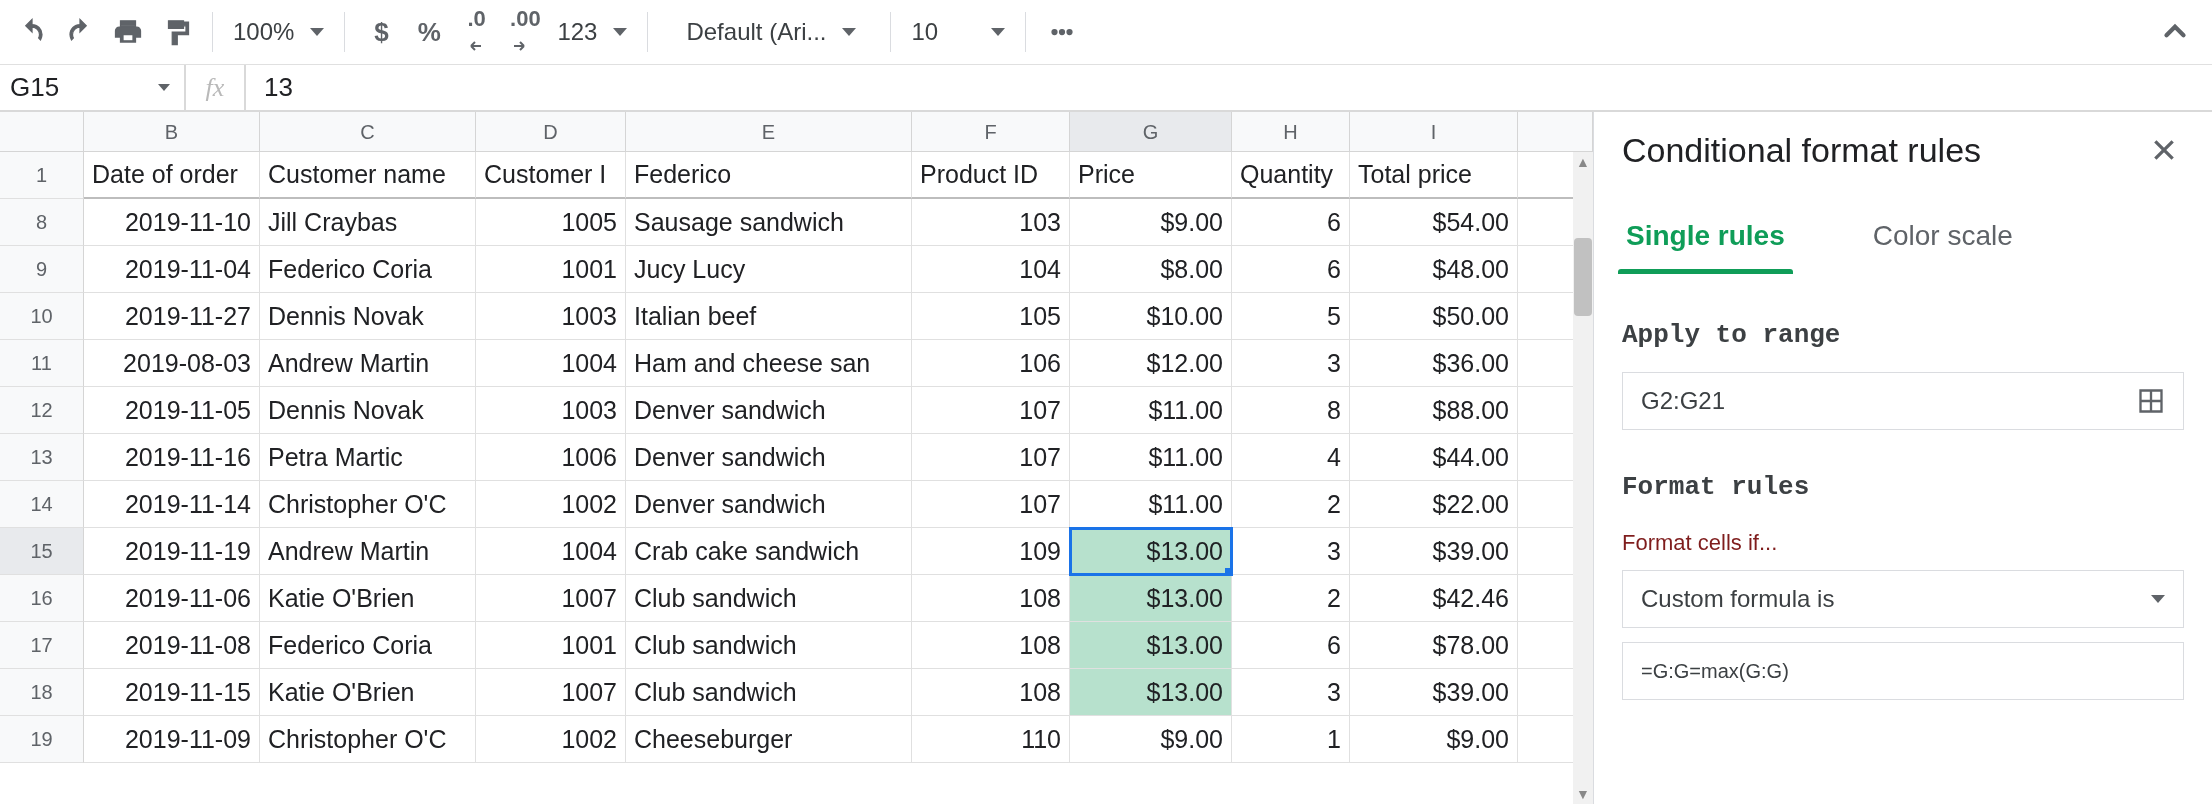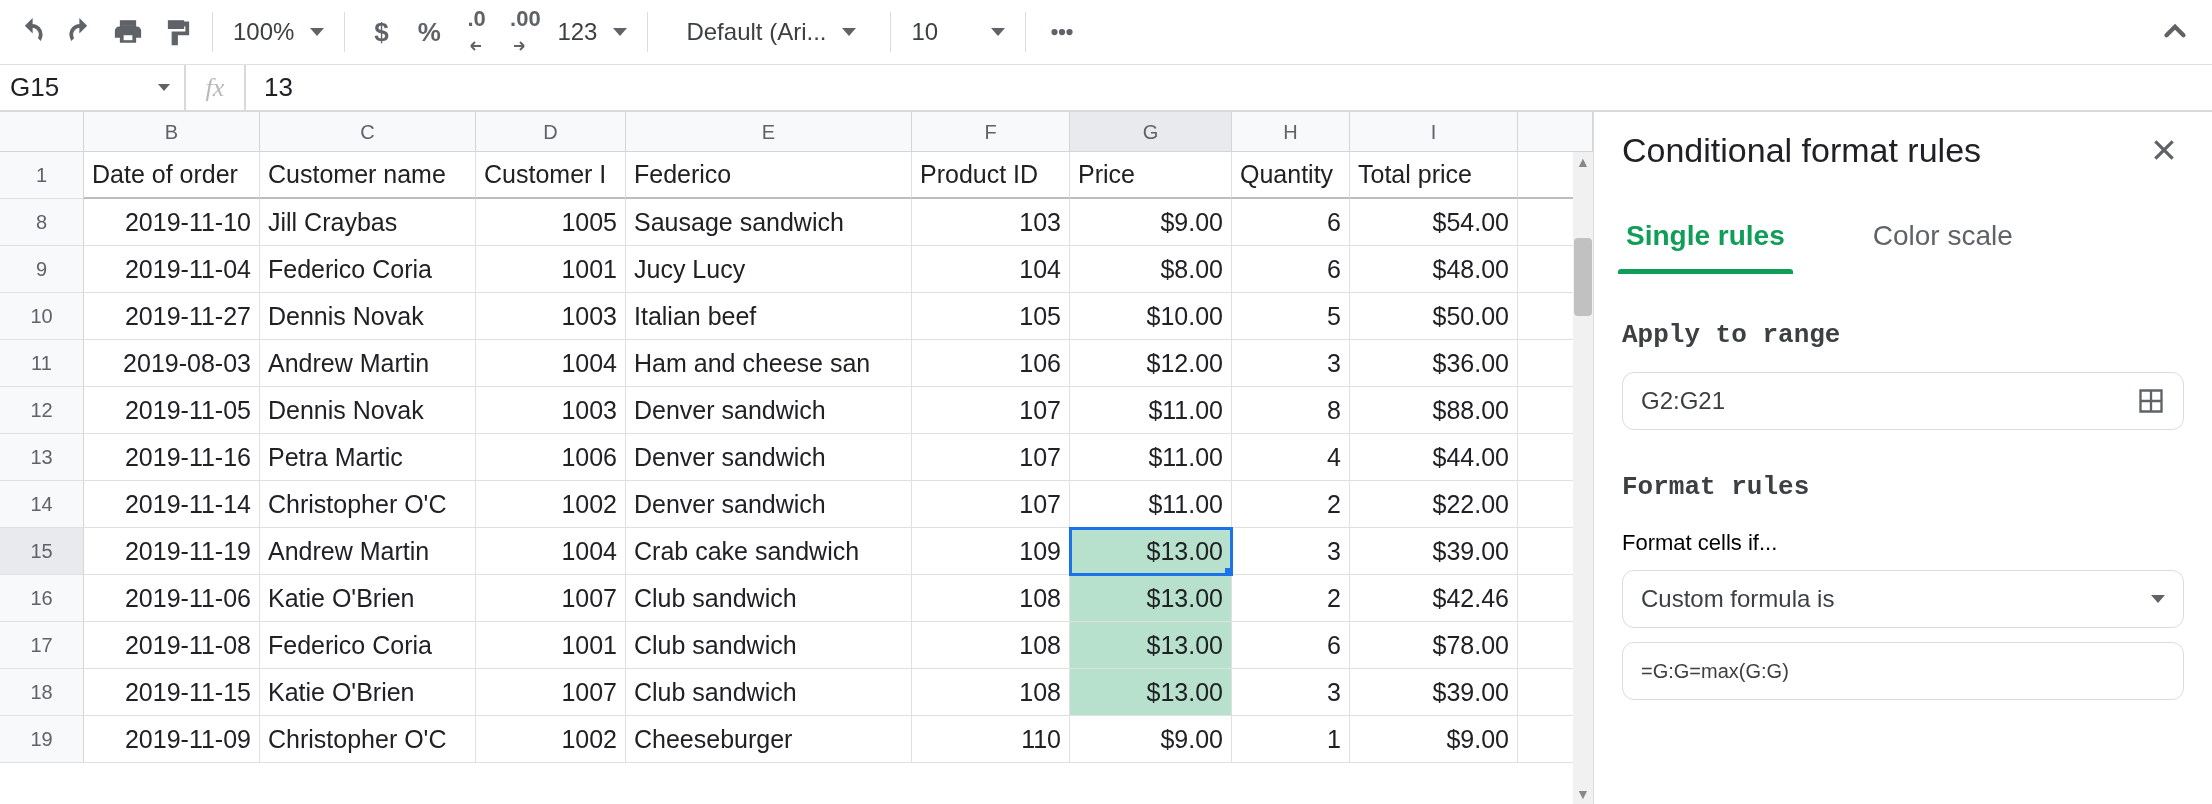--- a/index.html
+++ b/index.html
@@ -258,29 +258,29 @@
   }
   .p-section-label {
     font-size: 26px;
     color: #3c4043;
     font-weight: 600;
     margin-top: 14px;
     font-family: Liberation Mono, monospace;
   }
   .p-sublabel {
     font-size: 22px;
-    color: #000000;
+    color: #7f1d1d;
     margin-top: 14px;
   }
   .field {
     display: flex;
     align-items: center;
     justify-content: space-between;
     border: 1.5px solid #dadce0;
-    border-radius: 12px;
+    border-radius: 0;
     height: 58px;
     padding: 0 18px;
     font-size: 24px;
     color: #3c4043;
   }
   .field svg { width: 28px; height: 28px; fill:#5f6368; }
   .field .chev2 { width: 0; height: 0; border-left: 7px solid transparent; border-right: 7px solid transparent; border-top: 8px solid #5f6368; }
   .field input {
     border: 0; outline: 0; font-size: 20px; flex: 1; color:#3c4043; font-family:inherit;
   }

